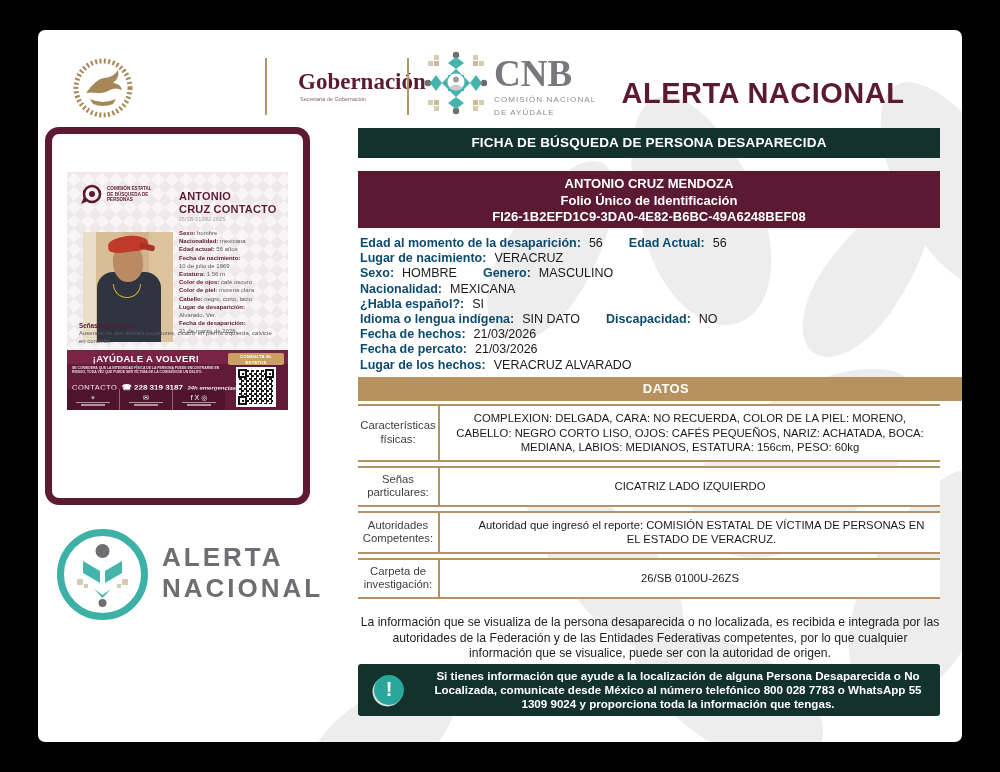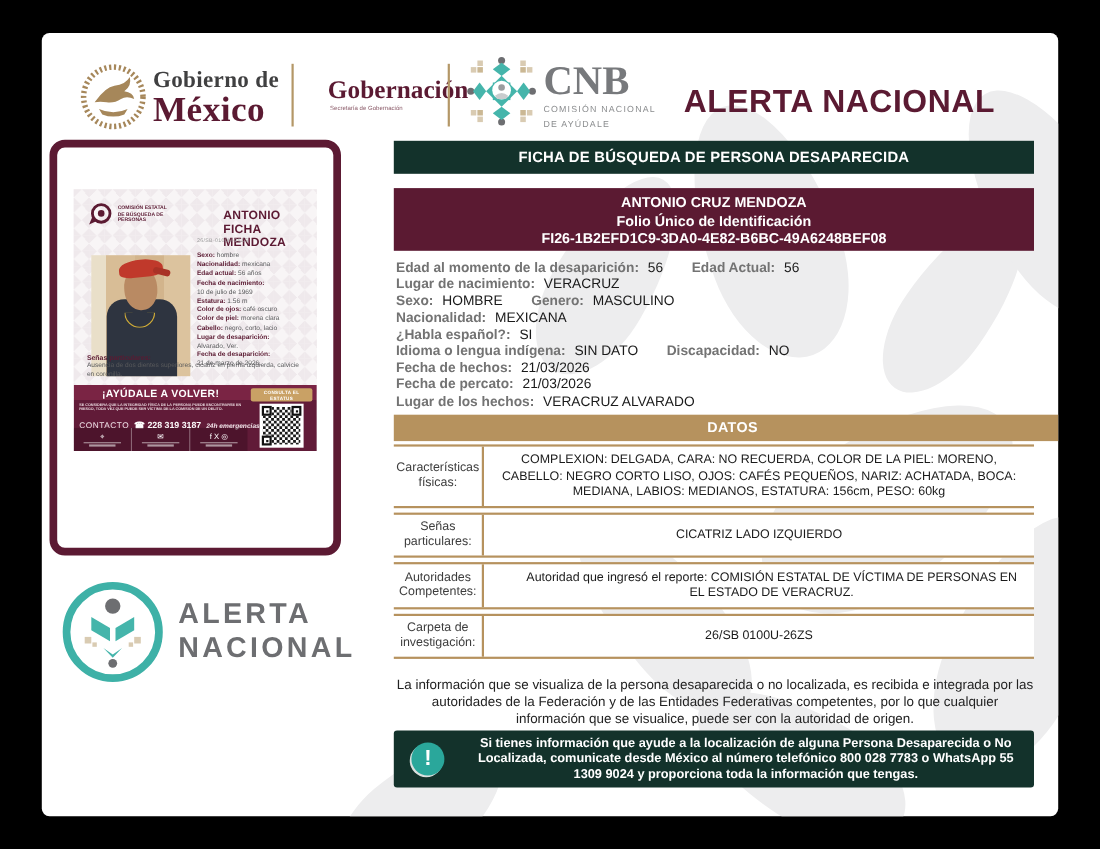--- a/index.html
+++ b/index.html
@@ -31,21 +31,21 @@
   
   #poster-frame { left:7px; top:97px; width:265px; height:378px; border:7px solid #5c1a33; border-radius:14px; background:#fff; }
   #poster { position:absolute; left:15px; top:38px; width:221px; height:238px;
     background-color:#f8f5f6;
     background-image:
       linear-gradient(45deg,#efe9ec 25%,transparent 25%,transparent 75%,#efe9ec 75%),
       linear-gradient(-45deg,#efe9ec 25%,transparent 25%,transparent 75%,#efe9ec 75%);
     background-size:14px 14px; overflow:hidden; }
   #cebp-logo { position:absolute; left:12px; top:11px; width:24px; height:24px; }
   #cebp-text { position:absolute; left:40px; top:14px; width:60px; font-size:4.6px; font-weight:700; color:#5b1a32; line-height:5.6px; }
-  #poster-name { position:absolute; left:112px; top:18px; font-size:11px; font-weight:800; color:#5c1a33; line-height:12.5px; letter-spacing:.2px;margin-left:24px; }
+  #poster-name { position:absolute; left:112px; top:18px; font-size:11px; font-weight:800; color:#5c1a33; line-height:12.5px; letter-spacing:.2px; }
   #poster-id { position:absolute; left:112px; top:45px; font-size:4.8px; color:#9a9a9a; letter-spacing:.3px; }
   #poster-photo { position:absolute; left:16px; top:60px; width:90px; height:110px; overflow:hidden;
     background:linear-gradient(90deg,#e9dfc9 0 13px,#d8bd96 13px 40px,#d2b48c 40px 66px,#dcc39e 66px); }
   .ph { position:absolute; }
   #poster-fields { position:absolute; left:112px; top:57px; width:104px; font-size:6px; line-height:8.2px; color:#58595b; }
   #poster-fields .lb { font-weight:700; color:#5b1a32; }
   #poster-fields .blk span.vv { display:block; }
   #senas { position:absolute; left:12px; top:150px; width:200px; }
   #senas .lb { font-size:6.3px; font-weight:700; color:#5b1a32; }
   #senas .tx { font-size:6px; color:#58595b; line-height:7.6px; margin-top:1px; }
@@ -76,21 +76,21 @@
   #alerta-logo { left:17px; top:497px; width:95px; height:95px; }
   #alerta-text { left:124px; top:512px; font-size:26px; font-weight:800; color:#6d6e71; letter-spacing:3px; line-height:31px; }
 
   
   #ficha-title { left:320px; top:98px; width:582px; height:30px; background:#13322b; color:#fff;
     font-size:13.5px; font-weight:700; text-align:center; line-height:30px; letter-spacing:.2px; }
   #person-box { left:320px; top:141px; width:582px; height:57px; background:#5b1a32; color:#fff;
     text-align:center; font-size:13px; font-weight:700; padding-top:5px; line-height:16.5px; }
   #details { left:322px; top:206px; width:580px; font-size:12.5px; line-height:15.2px; color:#1a1a1a; }
   #details .dline { white-space:nowrap; }
-  #details .dl { font-weight:700; color:#737373; }
+  #details .dl { font-weight:700; color:#0c4a6e; }
   #details .dv { margin-left:8px; }
   #details .dl2 { margin-left:26px; }
   #datos-bar { left:320px; top:347px; width:616px; height:24px; background:#b6925e; color:#fff;
     font-size:13px; font-weight:700; text-align:center; line-height:24px; letter-spacing:.4px; }
   #dtable { left:320px; top:374px; width:582px; }
   .trow { display:flex; border-top:2px solid #b6925e; border-bottom:2px solid #b6925e; margin-bottom:4px; background:#fff; }
   .tlabel { width:82px; border-right:2px solid #b6925e; display:flex; align-items:center; justify-content:center;
     text-align:center; font-size:11.3px; color:#3d3d3d; line-height:13.5px; padding:5px 4px; }
   .tvalue { flex:1; display:flex; align-items:center; justify-content:center; text-align:center;
     font-size:11.3px; color:#1a1a1a; line-height:14.5px; padding:5px 10px; }
@@ -116,24 +116,20 @@
     <div class="wm petal" style="left:520px; top:420px; width:90px; height:220px; transform:rotate(-40deg);"></div>
     <div class="wm petal" style="left:830px; top:430px; width:120px; height:250px; transform:rotate(25deg);"></div>
     <div class="wm petal" style="left:640px; top:560px; width:100px; height:210px; transform:rotate(-60deg);"></div>
     <div class="wm petal" style="left:300px; top:620px; width:90px; height:180px; transform:rotate(50deg);"></div>
 
     <svg id="seal" class="z" viewBox="0 0 62 62">
       <circle cx="31" cy="31" r="27" fill="none" stroke="#a6875a" stroke-width="5" stroke-dasharray="2 2.4"></circle>
       <path d="M14 36 q10 -14 18 -15 q10 -1 14 -8 q2 8 -5 13 q8 1 9 7 q-7 -3 -12 0 q-6 4 -13 3 q-6 -1 -11 0 z" fill="#a6875a"></path>
       <path d="M18 42 q13 6 26 0 l-3 5 q-10 4 -20 0 z" fill="#a6875a"></path>
     </svg>
-    <div id="gob-mx-text" class="z">
-      <div class="l1">Gobierno de</div>
-      <div class="l2">México</div>
-    </div>
     <div class="hdiv" style="left:227px;"></div>
     <div id="gobernacion" class="z">
       <div class="t">Gobernación</div>
       <div class="s">Secretaría de Gobernación</div>
     </div>
     <div class="hdiv" style="left:369px;"></div>
     <svg id="cnb-emblem" class="z" viewBox="0 0 64 64">
 
       <g fill="#d9cbb2">
         <rect x="4" y="10" width="5" height="5"></rect>
@@ -186,21 +182,21 @@
           <circle cx="13" cy="11" r="3" fill="#5b1a32"></circle>
           <path d="M5 14 l-3 7 l7 -3 z" fill="#5b1a32"></path>
         </svg>
         <div id="cebp-text">
           <div>COMISIÓN ESTATAL</div>
           <div>DE BÚSQUEDA DE</div>
           <div>PERSONAS</div>
         </div>
         <div id="poster-name">
           <div>ANTONIO</div>
-          <div>FICHA MENDOZA</div>
+          <div>CRUZ CONTACTO</div>
         </div>
         <div id="poster-id">26/SB-0100U-26ZS</div>
 
         <div id="poster-photo">
           <div class="ph" style="left:14px; top:40px; width:64px; height:80px; background:#2e3440; border-radius:16px 16px 0 0;"></div>
           <div class="ph" style="left:30px; top:12px; width:30px; height:38px; background:#b98a63; border-radius:45% 45% 48% 48%; transform:rotate(-4deg);"></div>
           <div class="ph" style="left:25px; top:4px; width:40px; height:16px; background:#c0392b; border-radius:50% 50% 30% 30%; transform:rotate(-6deg);"></div>
           <div class="ph" style="left:56px; top:12px; width:16px; height:6px; background:#a93226; border-radius:3px; transform:rotate(14deg);"></div>
           <div class="ph" style="left:30px; top:52px; width:28px; height:14px; border:1.6px solid #d4af37; border-top:none; border-radius:0 0 14px 14px; background:transparent;"></div>
         </div>

